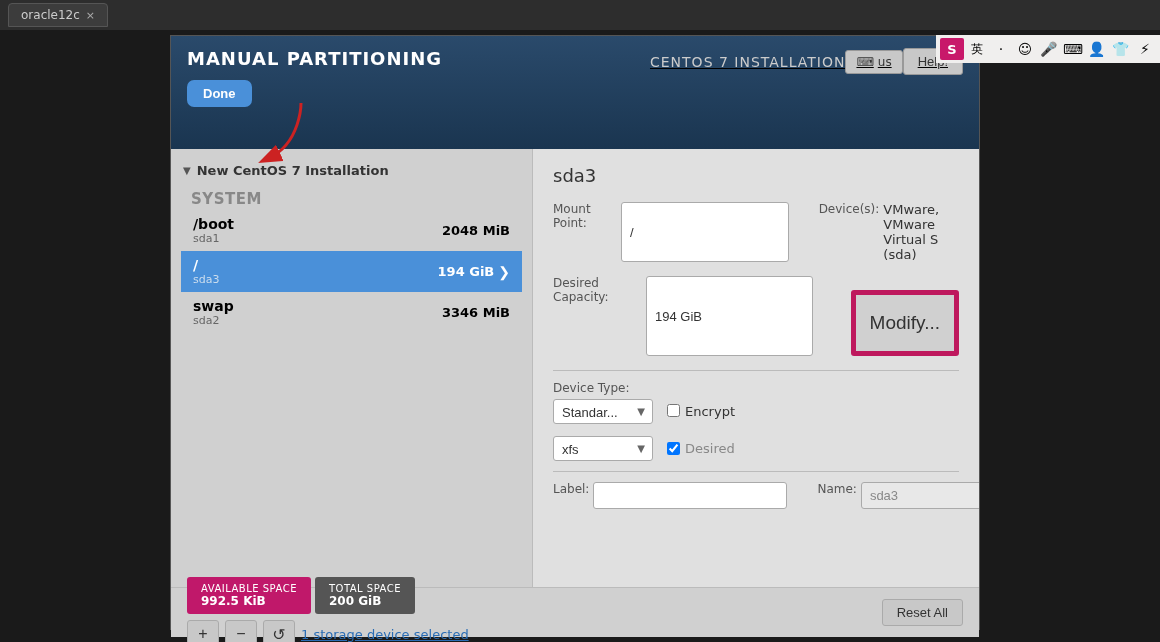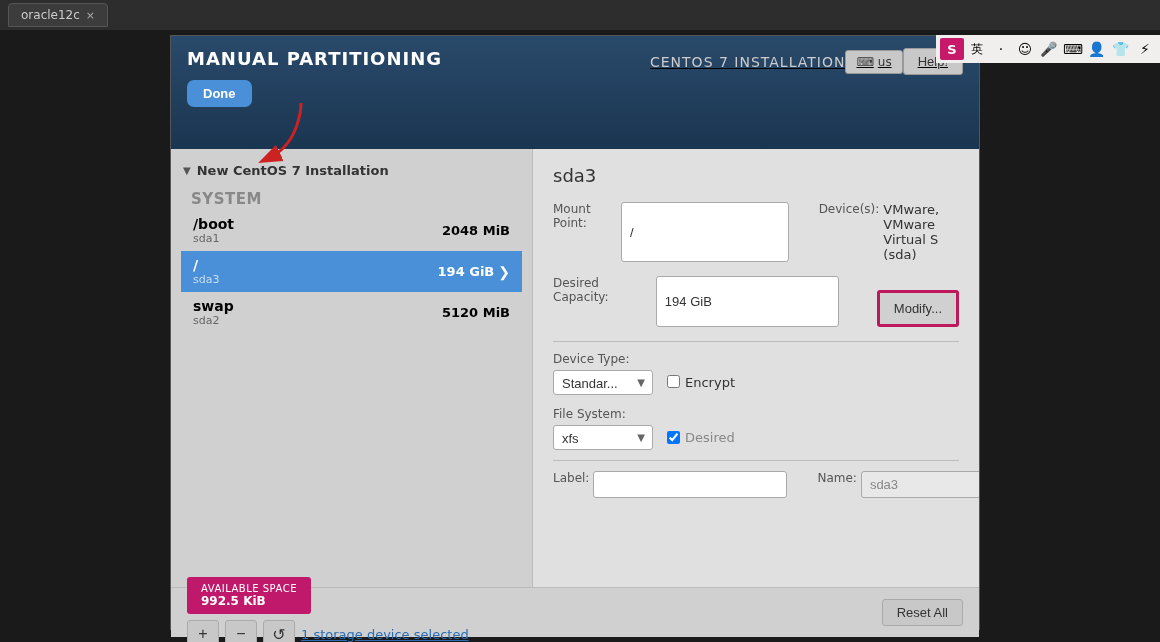--- a/index.html
+++ b/index.html
@@ -231,24 +231,24 @@
     .field-input.readonly {
       background: #e8e8e8;
       color: #888;
     }
     .field-value {
       font-size: 13px;
       color: #333;
     }
     .modify-btn {
       background: #d0d0d0;
-      border: 3px solid #be185d;
-      border-radius: 3px;
-      padding: 8px 14px;
-      font-size: 13px;
+      border: 5px solid #be185d;
+      border-radius: 3px;
+      padding: 17px 14px;
+      font-size: 19px;
       cursor: pointer;
       color: #333;
       margin-top: 14px;
     }
     .separator {
       border: none;
       border-top: 1px solid #bbb;
       margin: 10px 0;
     }
     .device-type-row {
@@ -462,21 +462,21 @@
             <span>194 GiB</span>
             <span class="expand-arrow">❯</span>
           </span>
         </div>
 
         <div class="partition-item">
           <div class="partition-left">
             <span class="partition-name">swap</span>
             <span class="partition-device">sda2</span>
           </div>
-          <span class="partition-size">5120 MiB</span>
+          <span class="partition-size">3346 MiB</span>
         </div>
       </div>
     </div>
 
     <div class="right-panel">
       <div class="partition-title">sda3</div>
 
       <div class="field-row">
         <div class="field-group">
           <span class="field-label">Mount Point:</span>
@@ -513,21 +513,20 @@
             <span class="select-arrow">▼</span>
           </div>
           <div class="checkbox-row">
             <input type="checkbox" style="">
             <span class="checkbox-label">Encrypt</span>
           </div>
         </div>
       </div>
 
       <div style="margin-bottom: 8px;">
-        <div class="field-label" style="margin-bottom:4px;">File System:</div>
         <div class="fs-row">
           <div class="select-wrapper">
             <select class="select-field">
               <option>xfs</option>
               <option>ext4</option>
               <option>ext3</option>
               <option>swap</option>
             </select>
             <span class="select-arrow">▼</span>
           </div>
@@ -554,20 +553,24 @@
 
   </div>
 
   <div class="bottom-bar" style="display: flex; justify-content: space-between; align-items: center;">
     <div class="bottom-left">
       <div class="bottom-left-top">
         <div class="space-boxes">
           <div class="space-box available">
             <span class="space-box-label">AVAILABLE SPACE</span>
             <span class="space-box-value">992.5 KiB</span>
+          </div>
+          <div class="space-box total">
+            <span class="space-box-label">TOTAL SPACE</span>
+            <span class="space-box-value">200 GiB</span>
           </div>
         </div>
       </div>
       <div style="display:flex; align-items:center; gap:6px; margin-top:2px;">
         <button class="icon-btn">+</button>
         <button class="icon-btn">−</button>
         <button class="icon-btn">↺</button>
         <span class="storage-link">1 storage device selected</span>
       </div>
     </div>

